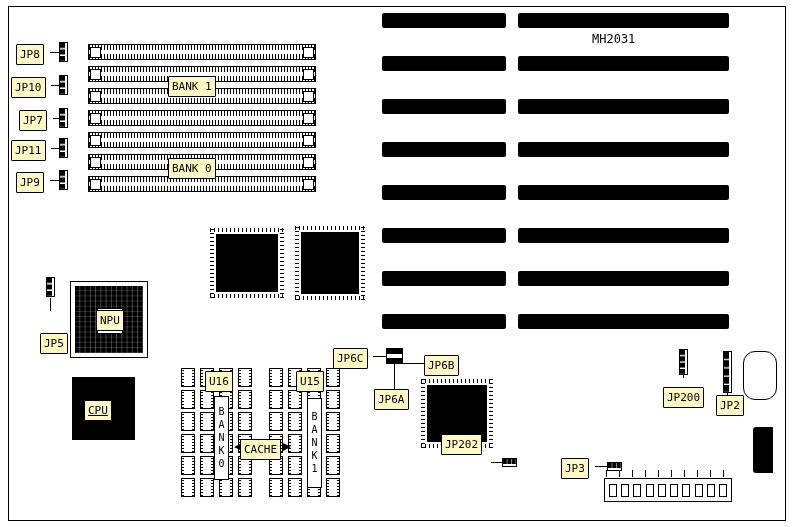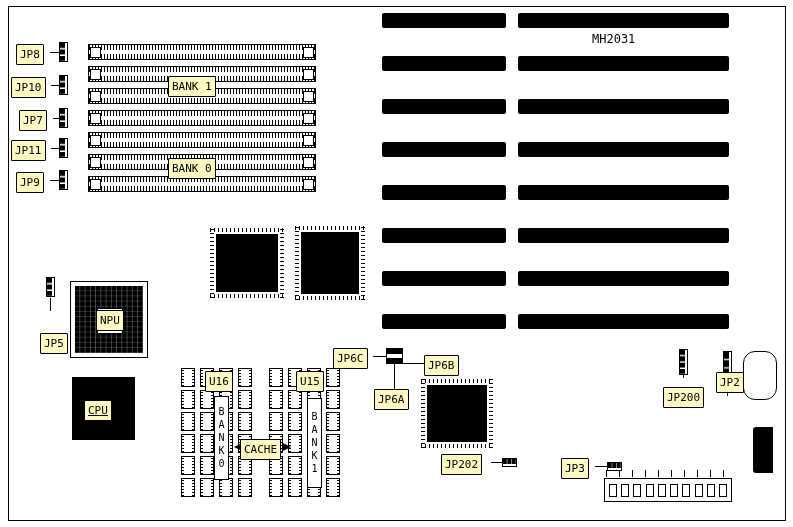--- a/index.html
+++ b/index.html
@@ -232,35 +232,35 @@
 
 <div class="jp6-comp"></div>
 <div class="callout" style="left:333px; top:348px;">JP6C</div>
 <div class="ln" style="left:373px; top:356px; width:13px; height:1px;"></div>
 <div class="callout" style="left:424px; top:355px;">JP6B</div>
 <div class="ln" style="left:403px; top:363px; width:21px; height:1px;"></div>
 <div class="callout" style="left:374px; top:389px;">JP6A</div>
 <div class="ln" style="left:394px; top:364px; width:1px; height:25px;"></div>
 
 <div class="qfp qfp3"></div>
-<div class="callout" style="left:441px; top:454px;">JP202</div>
+<div class="callout" style="left:441px; top:434px;">JP202</div>
 <div class="ln" style="left:491px; top:462px; width:11px; height:1px;"></div>
 <div class="jumper-h" style="left:502px; top:458px;"></div>
 
 <div class="callout" style="left:561px; top:458px;">JP3</div>
 <div class="ln" style="left:595px; top:466px; width:12px; height:1px;"></div>
 <div class="jumper-h" style="left:607px; top:462px;"></div>
 
 <div class="jumper-v" style="left:679px; top:349px; height:26px;"></div>
 <div class="ln" style="left:683px; top:375px; width:1px; height:3px;"></div>
 <div class="callout" style="left:663px; top:377px;margin-top:10px;">JP200</div>
 
 <div class="jumper-v tall" style="left:723px; top:351px;"></div>
 <div class="ln" style="left:727px; top:393px; width:1px; height:3px;"></div>
-<div class="callout" style="left:716px; top:372px;text-align:center;">JP2</div>
+<div class="callout" style="left:716px; top:395px;text-align:center;">JP2</div>
 
 <div class="round-outline"></div>
 <div class="din-conn"></div>
 
 <div class="bottom-conn-ticks"></div>
 <div class="bottom-conn">
   <div class="pin-sq"></div>
 <div class="pin-sq"></div>
     <div class="pin-sq"></div>
     <div class="pin-sq"></div>

